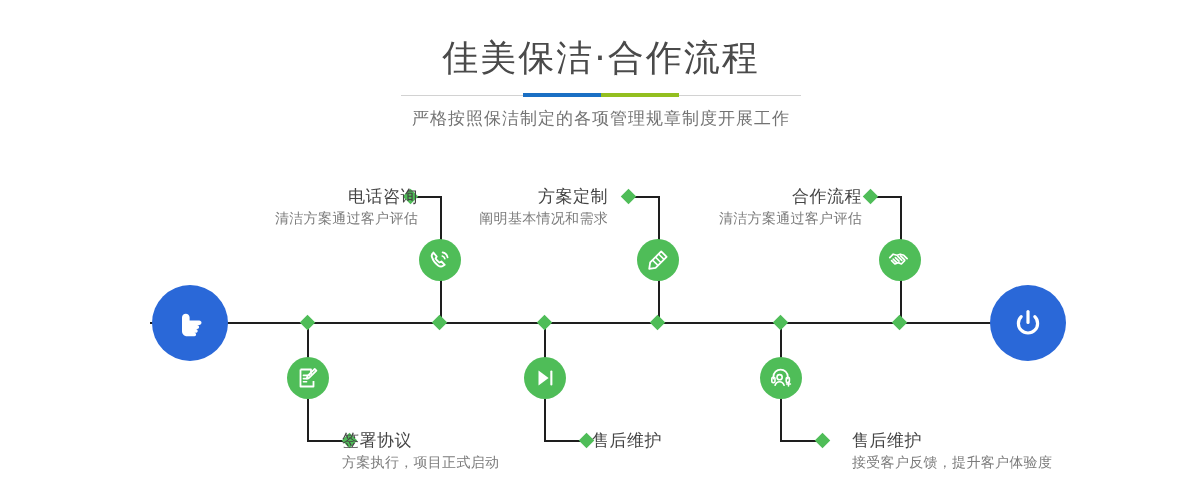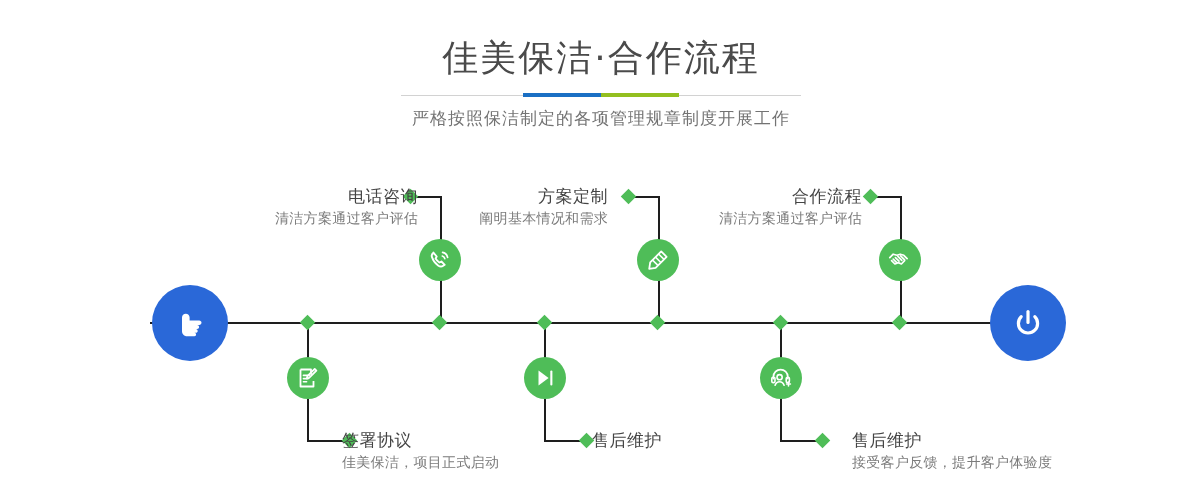--- a/index.html
+++ b/index.html
@@ -225,21 +225,21 @@
         <path fill="none" stroke="#ffffff" stroke-width="1.8" stroke-linejoin="round" d="M5.5 4.5h10.5v5.2M5.5 4.5v17h13v-5.6"></path>
         <line x1="8.4" y1="10.4" x2="14.2" y2="10.4" stroke="#ffffff" stroke-width="1.6" stroke-linecap="round"></line>
         <line x1="8.4" y1="13.6" x2="13.2" y2="13.6" stroke="#ffffff" stroke-width="1.6" stroke-linecap="round"></line>
         <line x1="8.4" y1="16.8" x2="11.6" y2="16.8" stroke="#ffffff" stroke-width="1.6" stroke-linecap="round"></line>
         <path fill="none" stroke="#ffffff" stroke-width="1.8" stroke-linejoin="round" d="M21.4 5.6l-1.7-1.7-7.3 7.3-.6 2.3 2.3-.6z"></path>
       </svg>
     </span>
   </div>
   <div class="label align-left" style="left:342px; top:429px; width:320px;">
     <div class="lbl-title">签署协议</div>
-    <div class="lbl-desc">佳美保洁，项目正式启动</div>
+    <div class="lbl-desc">方案执行，项目正式启动</div>
   </div>
 
   <div class="vline" style="left:658px; top:196px; height:128px;"></div>
   <div class="hline" style="left:630px; top:196px; width:30px;"></div>
   <div class="diamond" style="left:623px; top:191px;"></div>
   <div class="diamond" style="left:652px; top:317px;"></div>
   <div class="node-circle" style="left:637px; top:239px;">
     <span>
       <svg width="26" height="26" viewBox="0 0 26 26">
         <path fill="none" stroke="#ffffff" stroke-width="1.8" stroke-linejoin="round" d="M16.2 4.4l5.4 5.4-11 11-6.4 1 1-6.4z"></path>

